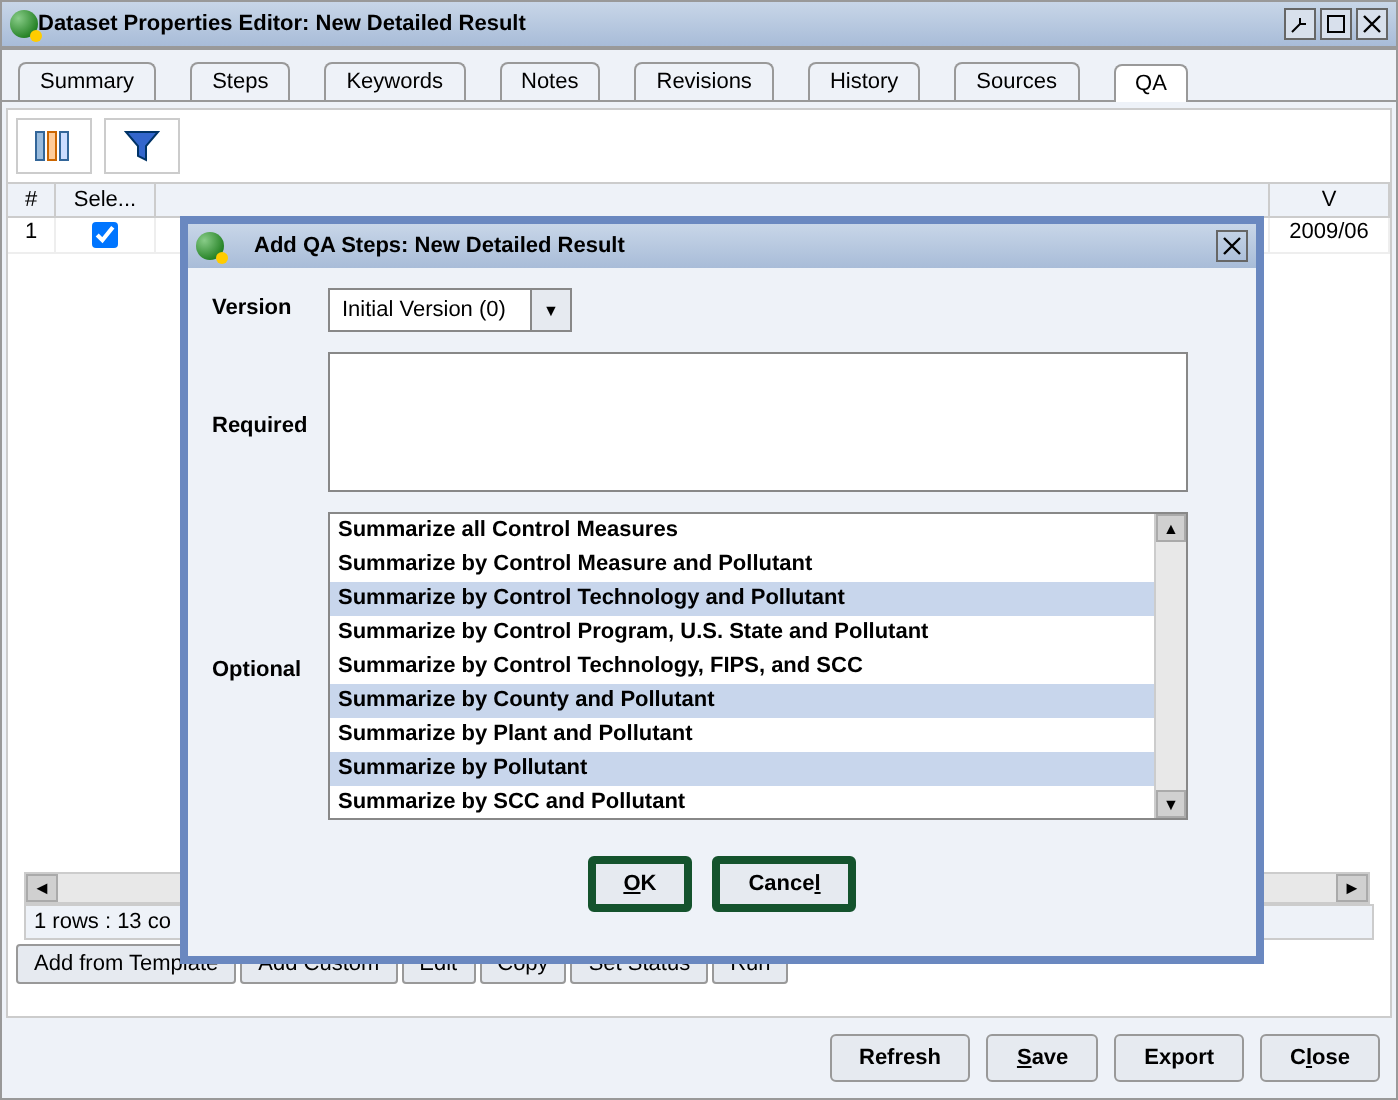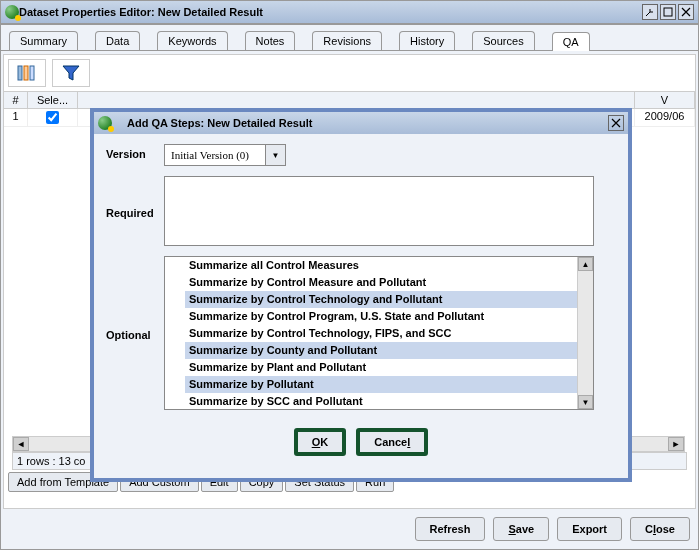--- a/index.html
+++ b/index.html
@@ -51,26 +51,26 @@
 
 .dialog { position: absolute; top: 84px; left: 90px; width: 540px; background: #eef2f8; border: 3px solid #6a88c0; box-shadow: 0 0 0 1px #6a88c0; z-index: 10; }
 .dialog .dtitle { background: linear-gradient(to bottom, #c8d6e8, #a8bcd8); height: 22px; display: flex; align-items: center; padding: 0 4px; }
 .dialog .dtitle .title { font-weight: bold; flex: 1; font-size: 11px; }
 .dialog .dtitle .dclose { width: 16px; height: 16px; border: 1px solid #666; display:flex; align-items:center; justify-content:center; font-size:10px; cursor:pointer; }
 .dialog .dbody { padding: 10px 12px; }
 .formrow { display: flex; align-items: flex-start; margin-bottom: 10px; }
 .formrow .lbl { width: 58px; font-weight: bold; padding-top: 4px; font-size: 11px; }
 .formrow .field { flex: 1; }
 .combo { display: inline-flex; border: 1px solid #888; background: #fff; height: 22px; align-items: center; }
-.combo .val { padding: 0 6px; min-width: 100px; font-size: 11px; font-family: Liberation Serif, serif; }
+.combo .val { padding: 0 6px; min-width: 100px; font-size: 11px; }
 .combo .drop { width: 20px; height: 20px; border-left: 1px solid #888; background: #e6eaf0; display:flex; align-items:center; justify-content:center; font-size:8px; }
 .txtarea { width: 100%; height: 70px; border: 1px solid #888; background: #fff; }
 
 .listbox { width: 430px; height: 154px; border: 1px solid #888; background: #fff; overflow: hidden; position: relative; }
-.listbox .items { position: absolute; top:0; left:0; right:16px; bottom:0; overflow: hidden; padding-left: 20px; }
+.listbox .items { position: absolute; top:0; left:0; right:16px; bottom:0; overflow: hidden; }
 .listbox .item { padding: 2px 4px; font-weight: bold; font-size: 11px; border-bottom: 0px; cursor: pointer; height: 17px; }
 .listbox .item.sel { background: #c8d6ec; }
 .listbox .vscroll { position: absolute; right:0; top:0; bottom:0; width:16px; background: #e8e8e8; border-left:1px solid #ccc; display:flex; flex-direction:column; }
 .listbox .vscroll .arr { height:14px; background:#d0d0d0; border:1px solid #aaa; display:flex; align-items:center; justify-content:center; font-size:8px; }
 
 .dlgbtns { display: flex; justify-content: center; gap: 10px; padding: 8px 0 12px; }
 .dlgbtn { background: #e6eaf0; border: 4px solid #14532d; padding: 4px 14px; font-size: 11px; cursor: pointer; border-radius: 3px; font-weight: bold; }
 .dlgbtn .mn { text-decoration: underline; }
 
 .appicon { display:inline-block; width:14px; height:14px; background: radial-gradient(circle at 30% 30%, #8c8, #060); border-radius: 50%; position: relative; }
@@ -103,21 +103,21 @@
           <path d="M1 1 L9 9 M9 1 L1 9" stroke="#000" stroke-width="1.2"></path>
         </svg>
     </div>
   </div>
 </div>
 
 <div class="outer">
 
   <div class="tabs">
     <div class="tab">Summary</div>
-    <div class="tab">Data</div>
+    <div class="tab">Steps</div>
     <div class="tab">Keywords</div>
     <div class="tab">Notes</div>
     <div class="tab">Revisions</div>
     <div class="tab">History</div>
     <div class="tab">Sources</div>
     <div class="tab active">QA</div>
   </div>
 
   <div class="tabbody">
     <div class="minitools">

